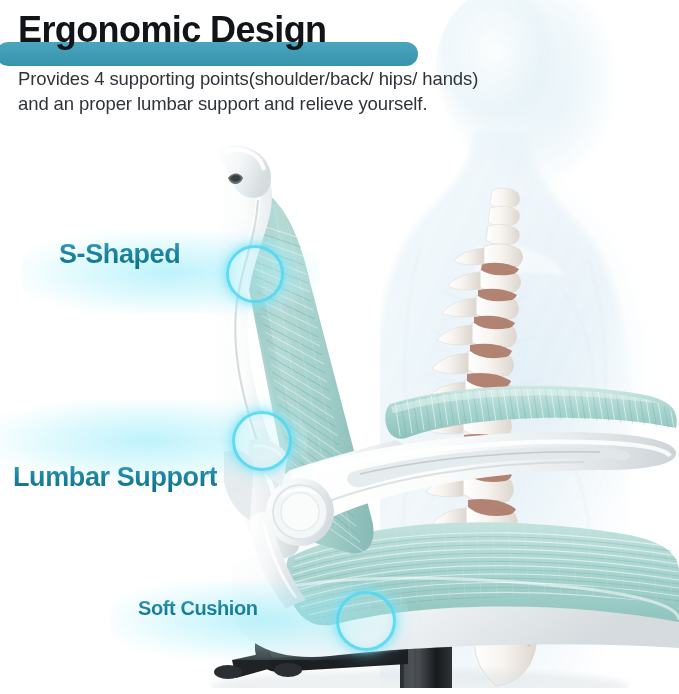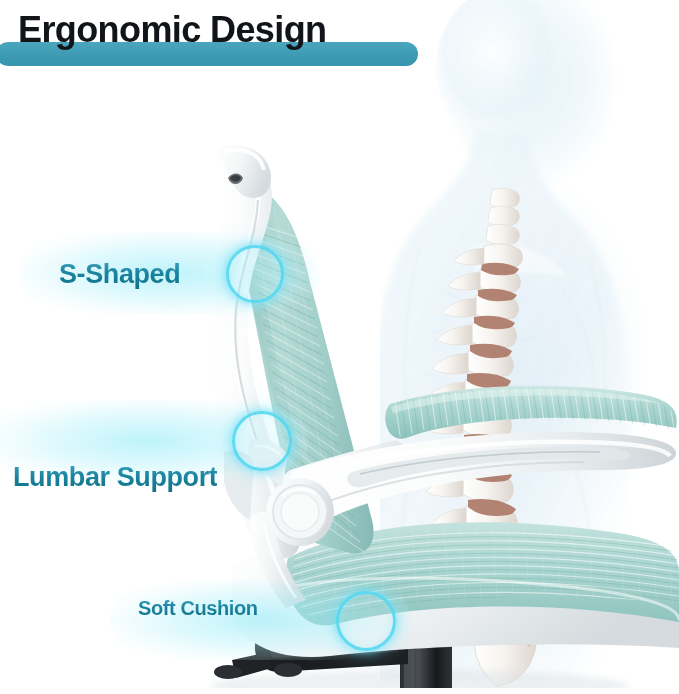--- a/index.html
+++ b/index.html
@@ -513,24 +513,26 @@
 
         <path d="M224 452 C 238 448, 250 452, 254 464 L 250 520 C 238 514, 228 500, 224 482 Z" fill="#e7ecee"></path>
       </g>
     </svg>
   </div>
 
   <div class="title-wrap">
     <div class="title-bar"></div>
     <div class="title-text">Ergonomic Design</div>
   </div>
+  <div class="subtitle">Provides 4 supporting points(shoulder/back/ hips/ hands)
+and an proper lumbar support and relieve yourself.</div>
 
   <div class="callout" style="left:20px;top:232px;">
     <div class="halo" style="left:0;top:0;width:300px;height:82px;border-radius:44px;"></div>
-    <div class="ctext" style="left:39px;top:27px;font-size:27px;">S-Shaped</div>
+    <div class="ctext" style="left:39px;top:7px;font-size:27px;">S-Shaped</div>
     <div class="ring" style="left:206px;top:13px;width:52px;height:52px;"></div>
   </div>
 
   <div class="callout" style="left:-12px;top:400px;">
     <div class="halo" style="left:0;top:0;width:320px;height:82px;border-radius:44px;"></div>
     <div class="ctext" style="left:25px;top:18px;font-size:27px;margin-top:44px;">Lumbar Support</div>
     <div class="ring" style="left:244px;top:11px;width:54px;height:54px;"></div>
   </div>
 
   <div class="callout" style="left:110px;top:580px;">

